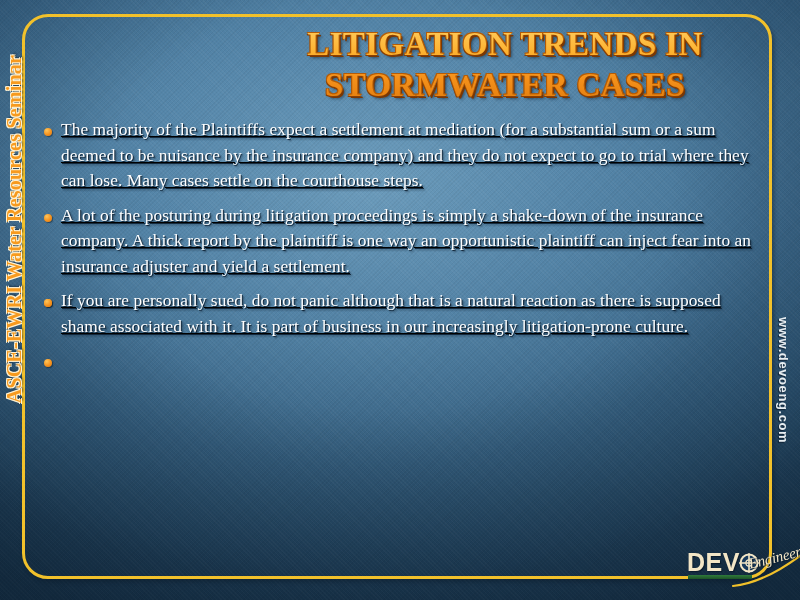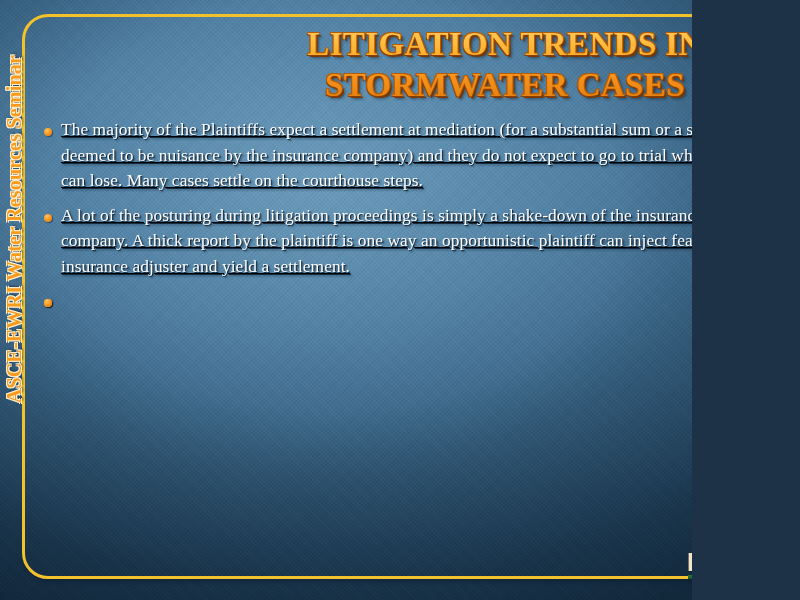--- a/index.html
+++ b/index.html
@@ -6,21 +6,21 @@
     margin: 0;
     padding: 0;
     background: #1d3247;
   }
   body {
     font-family: "Liberation Serif", serif;
   }
 
   #slide {
     position: relative;
-    width: 692px;
+    width: 800px;
     height: 600px;
     overflow: hidden;
     background:
       radial-gradient(ellipse 780px 520px at 46% 30%,
         rgba(110,158,190,0.95) 0%,
         rgba(88,137,172,0.85) 28%,
         rgba(60,104,138,0.6) 55%,
         rgba(34,68,97,0.25) 78%,
         rgba(22,50,75,0.05) 100%),
       linear-gradient(to bottom,
@@ -286,20 +286,21 @@
       <span class="bullet-dot"></span>
       <span class="bullet-text">A lot of the posturing during litigation proceedings is simply a shake-down of the insurance company. A thick report by the plaintiff is one way an opportunistic plaintiff can inject fear into an insurance adjuster and yield a settlement.</span>
     </div>
 
     <div class="bullet-row">
       <span class="bullet-dot"></span>
     </div>
 
     <div class="bullet-row">
       <span class="bullet-dot"></span>
+      <span class="bullet-text">If you are personally sued, do not panic although that is a natural reaction as there is supposed shame associated with it. It is part of business in our increasingly litigation-prone culture.</span>
     </div>
 
     <div class="bullet-row">
       <span class="bullet-dot"></span>
     </div>
 
   </div>
 
   <div id="left-bar">
     <span id="left-bar-text">ASCE-EWRI Water Resources Seminar</span>

